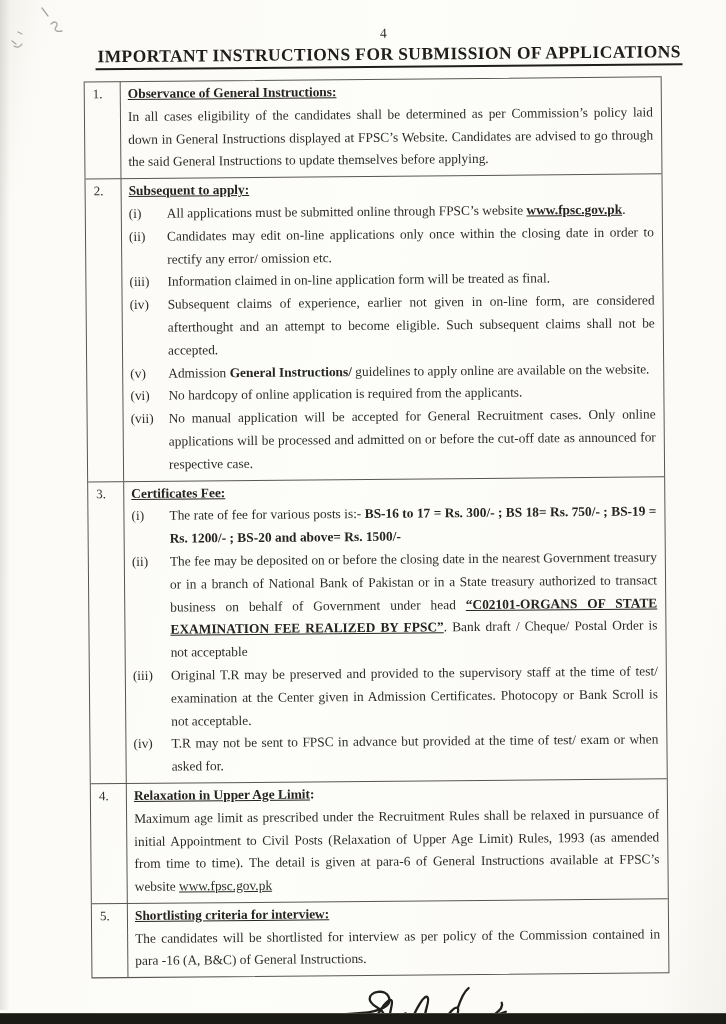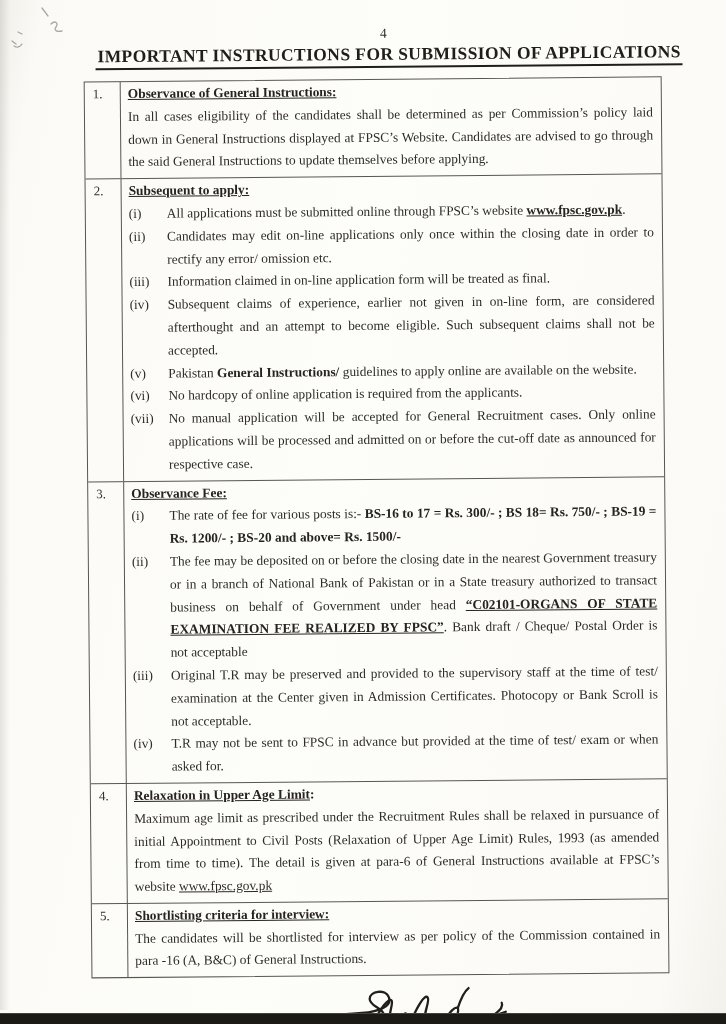--- a/index.html
+++ b/index.html
@@ -91,29 +91,29 @@
           </div>
         </div>
         <div class="row">
           <div class="num-cell">2.</div>
           <div class="content-cell">
             <div class="sec-heading"><span class="b u">Subsequent to apply:</span></div>
             <div class="item"><span class="marker">(i)</span><span>All applications must be submitted online through FPSC’s website </span><span class="b u">www.fpsc.gov.pk</span><span>.</span></div>
             <div class="item"><span class="marker">(ii)</span><span>Candidates may edit on-line applications only once within the closing date in order to rectify any error/ omission etc.</span></div>
             <div class="item"><span class="marker">(iii)</span><span>Information claimed in on-line application form will be treated as final.</span></div>
             <div class="item"><span class="marker">(iv)</span><span>Subsequent claims of experience, earlier not given in on-line form, are considered afterthought and an attempt to become eligible. Such subsequent claims shall not be accepted.</span></div>
-            <div class="item"><span class="marker">(v)</span><span>Pakistan </span><span class="b">General Instructions/</span><span> guidelines to apply online are available on the website.</span></div>
+            <div class="item"><span class="marker">(v)</span><span>Admission </span><span class="b">General Instructions/</span><span> guidelines to apply online are available on the website.</span></div>
             <div class="item"><span class="marker">(vi)</span><span>No hardcopy of online application is required from the applicants.</span></div>
             <div class="item"><span class="marker">(vii)</span><span>No manual application will be accepted for General Recruitment cases. Only online applications will be processed and admitted on or before the cut-off date as announced for respective case.</span></div>
           </div>
         </div>
         <div class="row">
           <div class="num-cell">3.</div>
           <div class="content-cell">
-            <div class="sec-heading"><span class="b u">Observance Fee:</span></div>
+            <div class="sec-heading"><span class="b u">Certificates Fee:</span></div>
             <div class="item"><span class="marker">(i)</span><span>The rate of fee for various posts is:- </span><span class="b">BS-16 to 17 = Rs. 300/- ; BS 18= Rs. 750/- ; BS-19 = Rs. 1200/- ; BS-20 and above= Rs. 1500/-</span></div>
             <div class="item"><span class="marker">(ii)</span><span>The fee may be deposited on or before the closing date in the nearest Government treasury or in a branch of National Bank of Pakistan or in a State treasury authorized to transact business on behalf of Government under head </span><span class="b u">“C02101-ORGANS OF STATE EXAMINATION FEE REALIZED BY FPSC”</span><span>. Bank draft / Cheque/ Postal Order is not acceptable</span></div>
             <div class="item"><span class="marker">(iii)</span><span>Original T.R may be preserved and provided to the supervisory staff at the time of test/ examination at the Center given in Admission Certificates. Photocopy or Bank Scroll is not acceptable.</span></div>
             <div class="item"><span class="marker">(iv)</span><span>T.R may not be sent to FPSC in advance but provided at the time of test/ exam or when asked for.</span></div>
           </div>
         </div>
         <div class="row">
           <div class="num-cell">4.</div>
           <div class="content-cell">
             <div class="sec-heading"><span class="b u">Relaxation in Upper Age Limit</span><span class="b">:</span></div>

